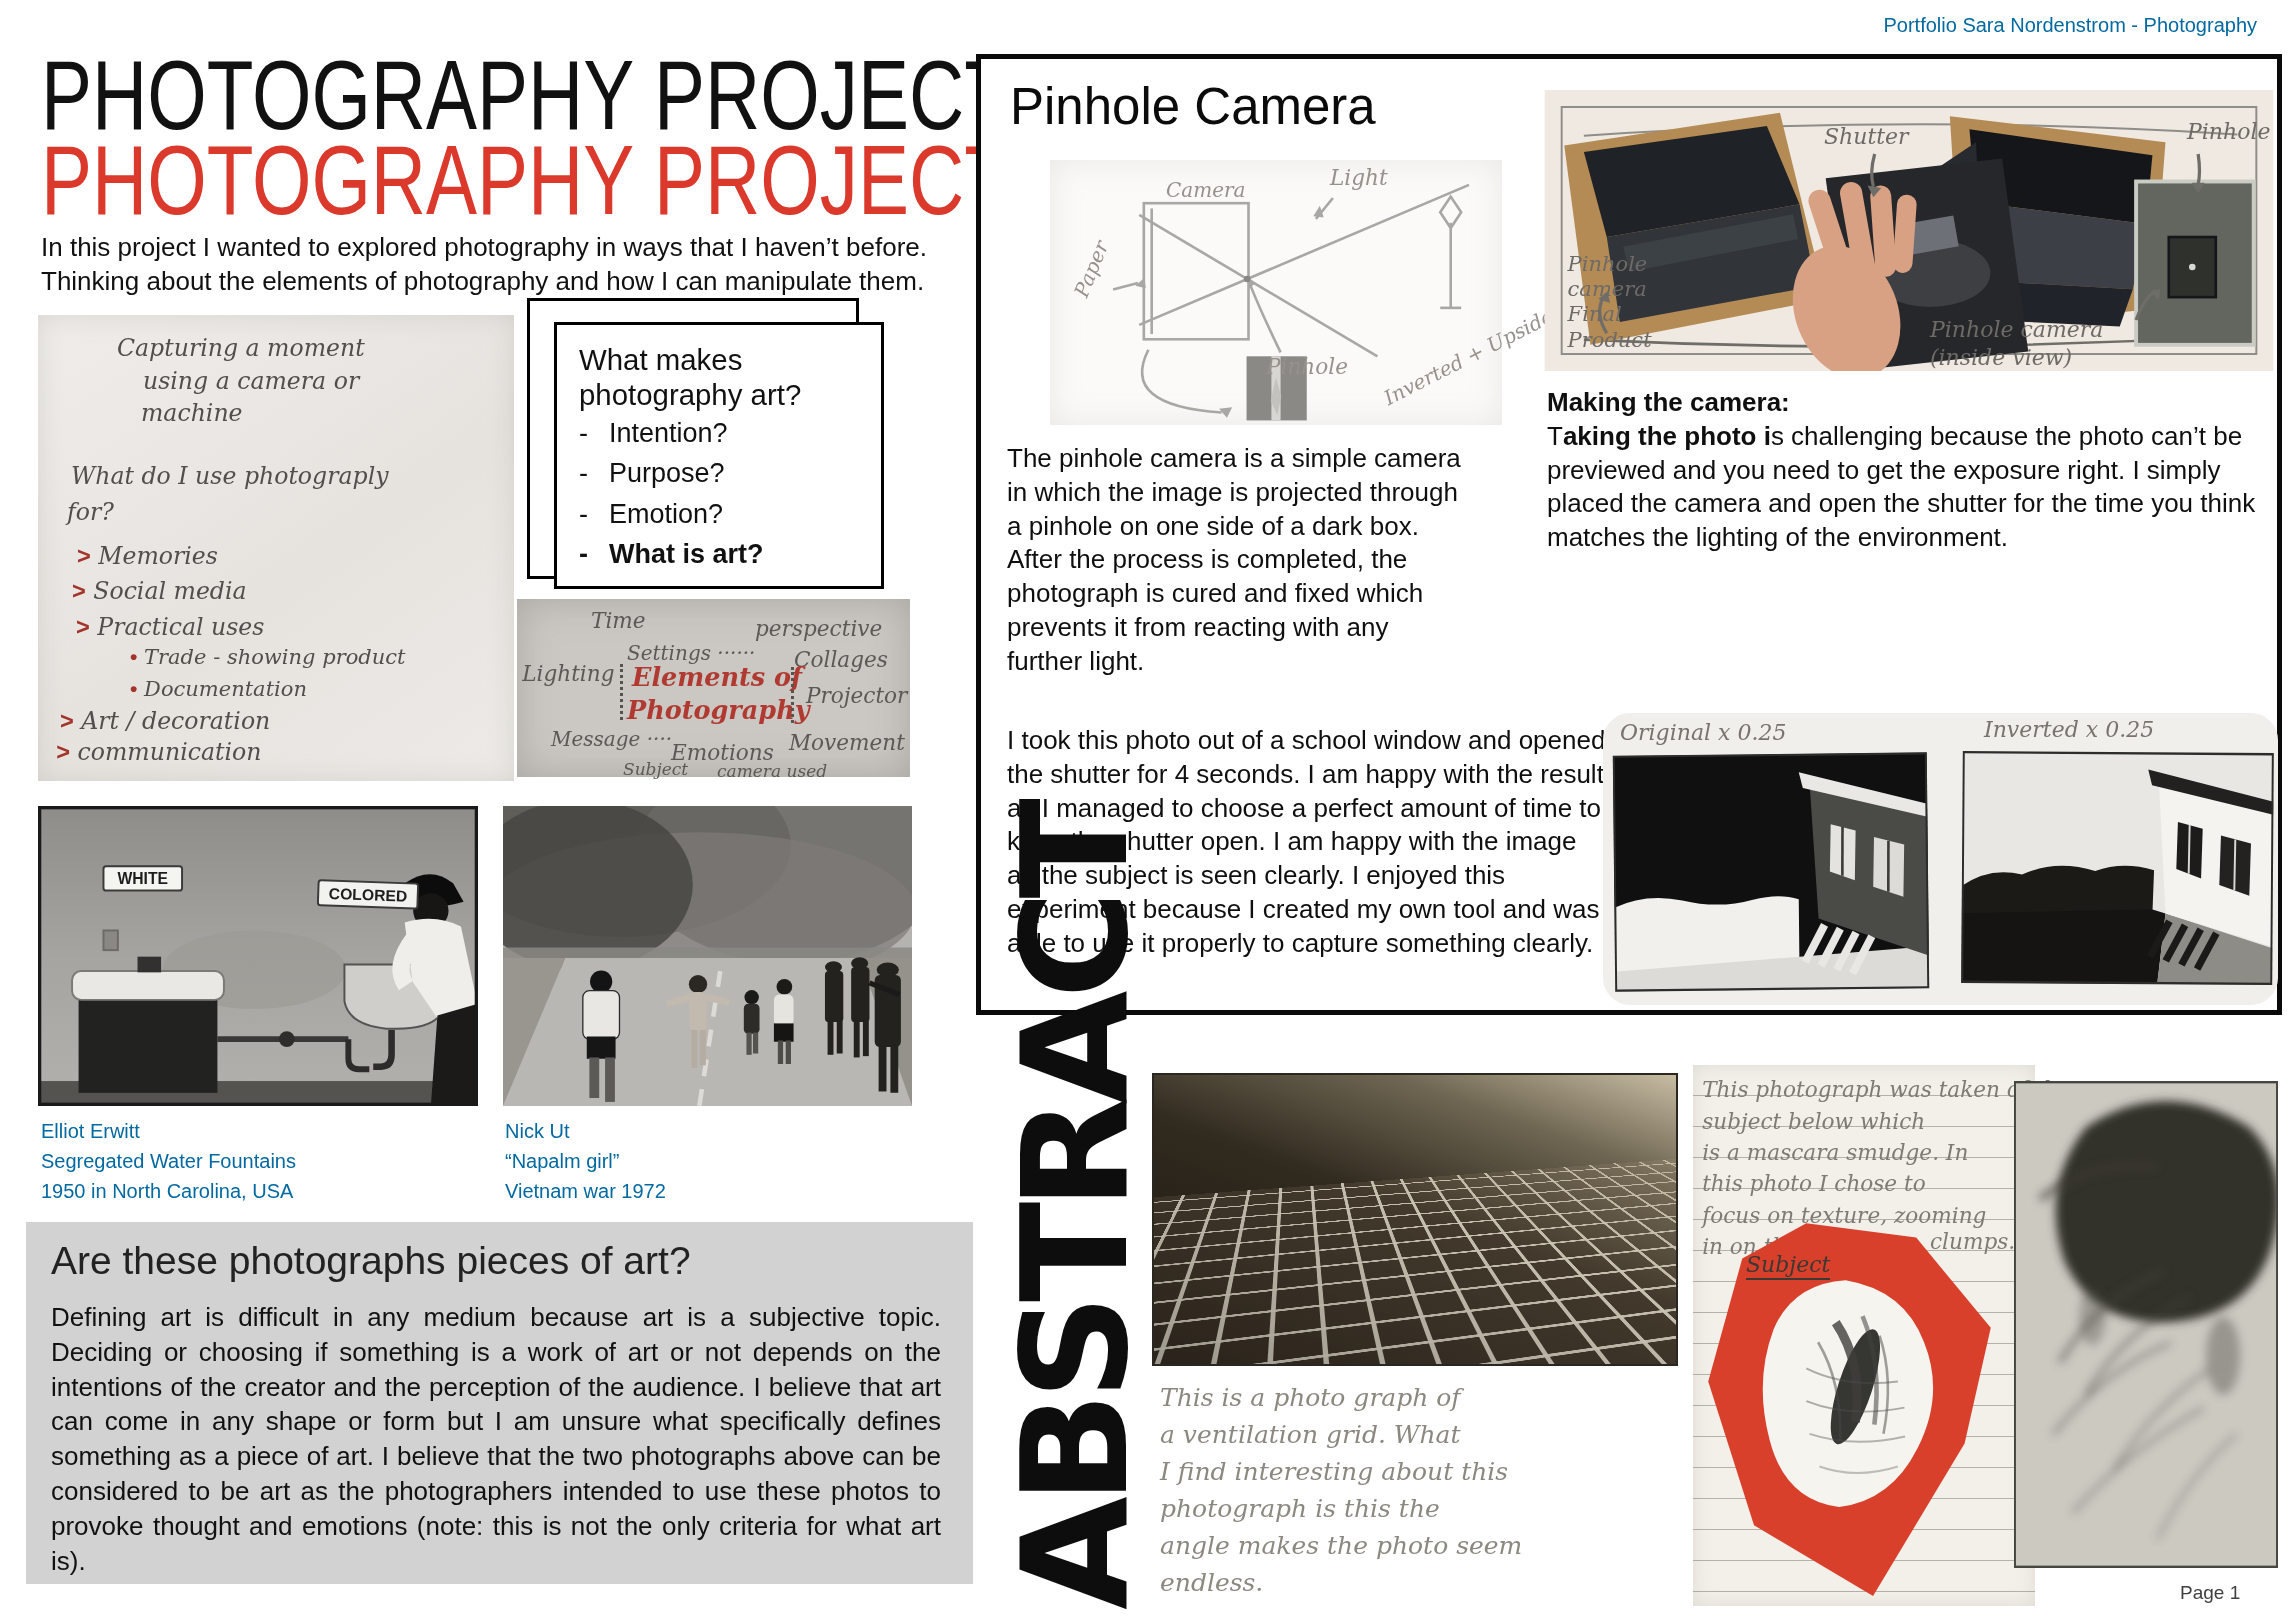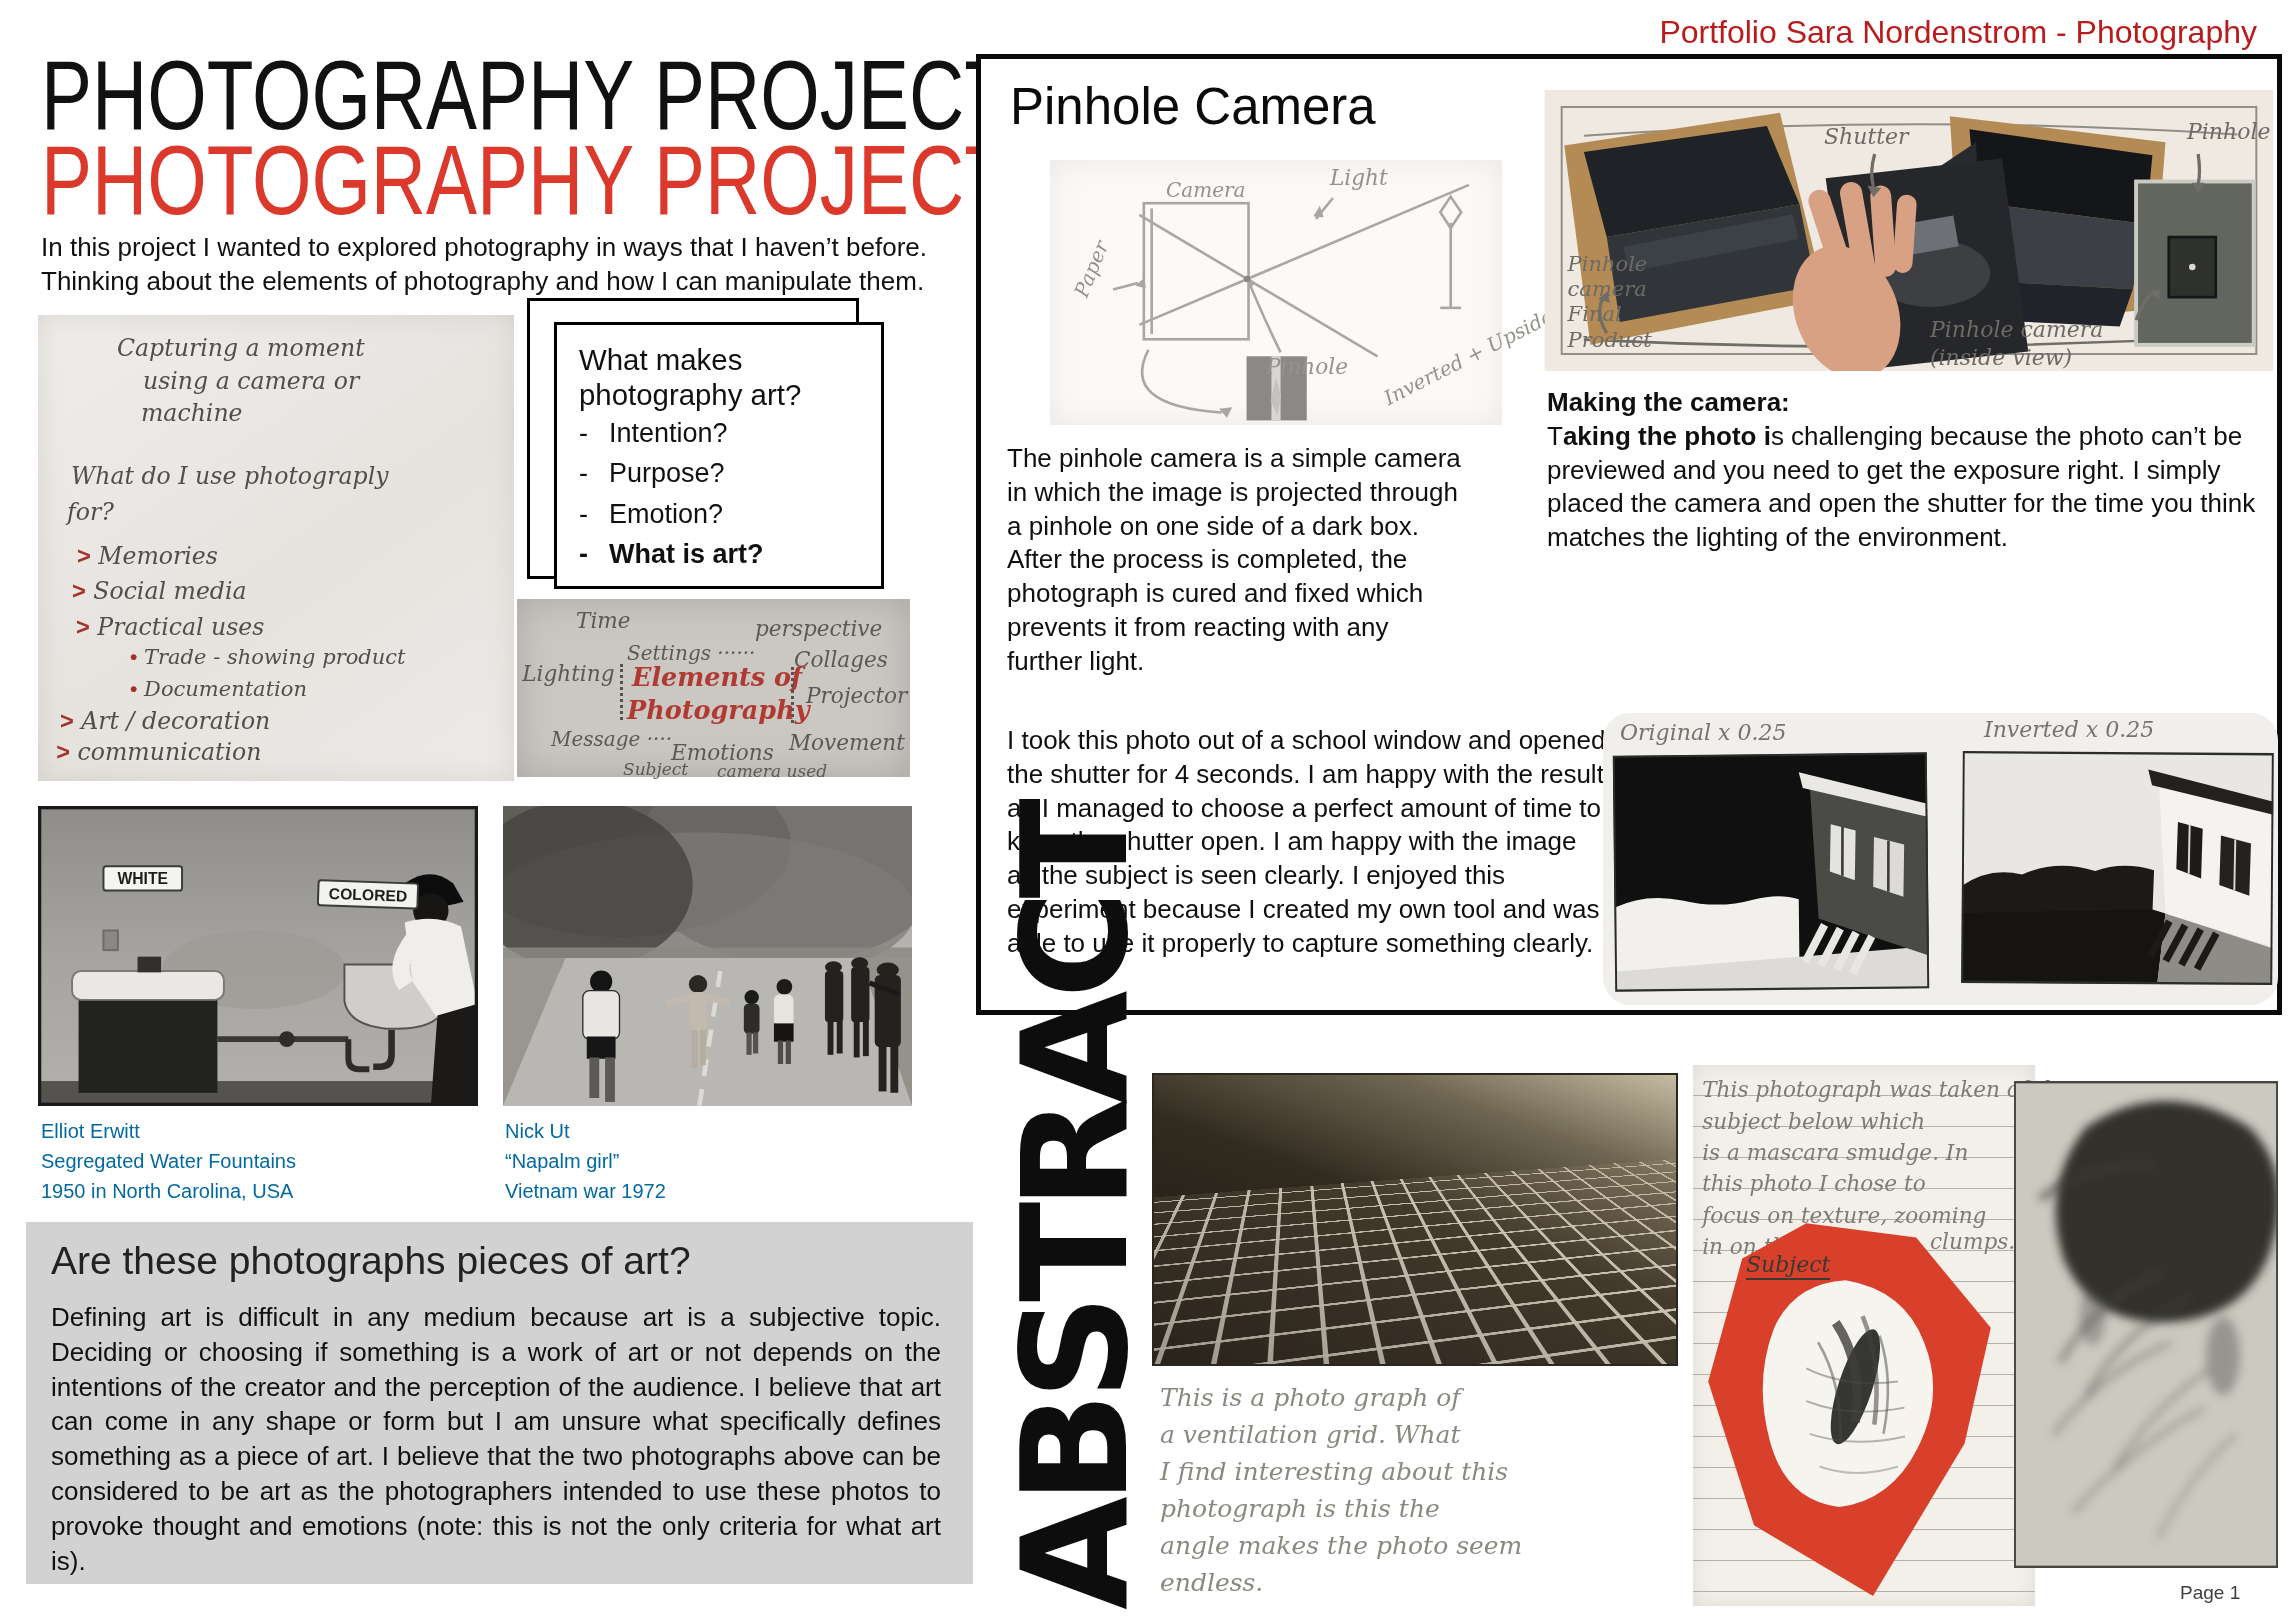--- a/index.html
+++ b/index.html
@@ -72,21 +72,21 @@
   .grid-caption-line{font-size:25px;line-height:37px;color:#8b8880;white-space:nowrap;}
 
   .ruled-paper{background-color:#f3f0ea;
       background-image:repeating-linear-gradient(180deg,transparent 0 30px,rgba(120,115,105,.5) 30px 31px);
       box-shadow:inset 0 0 19.6px rgba(140,135,125,.2);}
   .note-line{font-size:21.6px;line-height:31px;color:#7e7b74;white-space:nowrap;}
 
   .subject-label{font-size:22px;color:#3c3832;border-bottom:2px solid #3c3832;padding-bottom:1.3px;}
 
   .page-num{font-size:19px;color:#3f3f3f;}
-  .header-right{font-size:32px;color:#b91c1c;}
+  .header-right{font-size:20px;color:#0369a1;}
 </style>
 </head>
 <body>
 
 <div id="page">
 
   <div class="abs header-right" style="right:38px;top:14.4px;">Portfolio Sara Nordenstrom - Photography</div>
 
   <div class="abs big-title" style="left:41px;top:46px;">PHOTOGRAPHY PROJECT</div>
   <div class="abs big-title red" style="left:41px;top:131px;">PHOTOGRAPHY PROJECT</div>
@@ -127,21 +127,21 @@
         <span class="bullet-dash">-</span>
         <span>Emotion?</span>
       </div>
     <div class="bullet-row bullet-bold">
         <span class="bullet-dash">-</span>
         <span>What is art?</span>
       </div>
   </div>
 
   <div class="abs elements-map hand" style="left:517px;top:599px;width:393px;height:178px;">
-    <div class="map-word" style="left:59px;top:9.2px;">Time</div>
+    <div class="map-word" style="left:74px;top:9.2px;">Time</div>
     <div class="map-word" style="left:204px;top:17px;margin-left:34px;">perspective</div>
     <div class="map-word" style="left:110px;top:42px;font-size:20px;">Settings ······</div>
     <div class="map-word" style="left:277px;top:48px;">Collages</div>
     <div class="map-word" style="left:5.2px;top:62px;">Lighting</div>
     <div class="map-dots" style="left:103px;top:65px;"></div>
     <div class="map-word map-center" style="left:115px;top:63px;">Elements of</div>
     <div class="map-word map-center" style="left:110px;top:96px;">Photography</div>
     <div class="map-dots" style="left:274px;top:68px;"></div>
     <div class="map-word" style="left:289px;top:84px;">Projector</div>
     <div class="map-word" style="left:34px;top:128px;font-size:20px;">Message ····</div>

